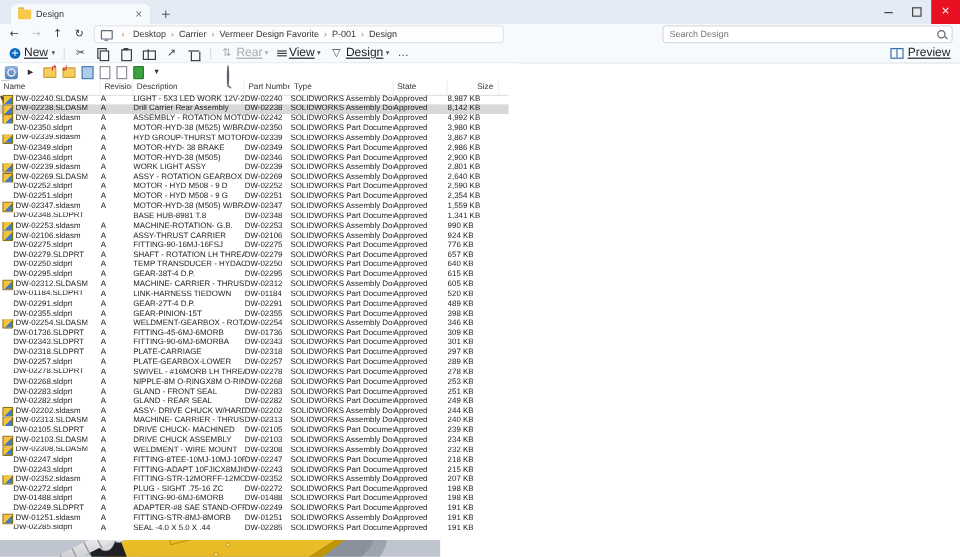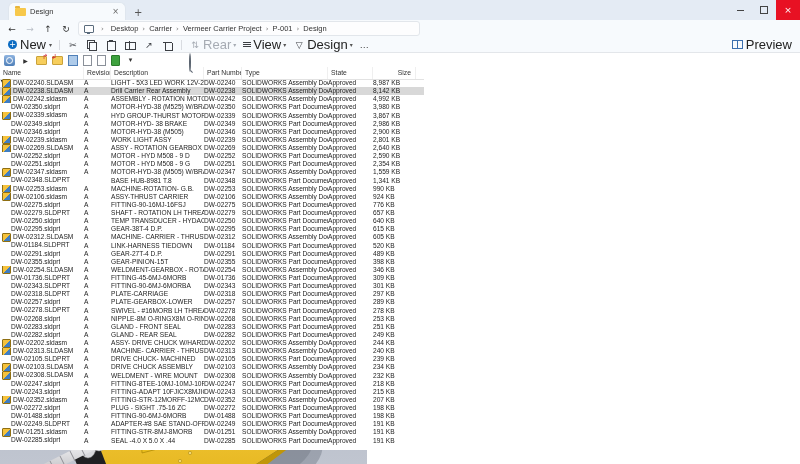--- a/index.html
+++ b/index.html
@@ -36,21 +36,21 @@
   .crumb:last-child .sep{display:none;}
   .searchbox{margin-left:auto;flex:0 0 230px;height:13px;background:#fff;border:1px solid #d8dce1;border-radius:3px;display:flex;align-items:center;padding:0 5px;}
   .searchbox input{border:none;outline:none;flex:1;font-size:7.5px;font-family:inherit;color:#444;background:transparent;padding:0;}
   .mag{width:5px;height:5px;border:1px solid #5b6470;border-radius:50%;position:relative;flex:0 0 auto;}
   .mag::after{content:"";position:absolute;width:3px;height:1px;background:#5b6470;right:-3px;bottom:-1px;transform:rotate(45deg);}
 
   
   .cmdbar{position:absolute;top:37px;left:0;right:0;height:16px;background:#f7fafd;border-bottom:1px solid #e3e6ea;display:flex;align-items:center;gap:7px;padding:0 8px;box-sizing:border-box;}
   .newbtn{display:flex;align-items:center;gap:3px;}
   .plus-ic{width:9px;height:9px;border-radius:50%;background:#0b6bc2;color:#fff;font-size:8px;line-height:9px;text-align:center;}
-  .cmdlabel{font-size:13px;color:#222;}
+  .cmdlabel{font-size:10px;color:#222;text-decoration:underline;}
   .caret{font-size:6px;color:#555;}
   .vdiv{width:1px;height:10px;background:#d9dce1;}
   .ci{width:12px;height:12px;display:flex;align-items:center;justify-content:center;position:relative;color:#3c3f44;font-size:9px;}
   .ic-copy::before{content:"";width:6px;height:7px;border:1px solid #3c3f44;position:absolute;left:1px;top:1px;background:#f7fafd;}
   .ic-copy::after{content:"";width:6px;height:7px;border:1px solid #3c3f44;position:absolute;left:3px;top:3px;background:#f7fafd;}
   .ic-paste::before{content:"";width:7px;height:8px;border:1px solid #3c3f44;position:absolute;left:2px;top:2px;}
   .ic-paste::after{content:"";width:4px;height:2px;background:#3c3f44;position:absolute;left:4px;top:1px;}
   .ic-rename::before{content:"";width:9px;height:6px;border:1px solid #3c3f44;position:absolute;left:1px;top:3px;}
   .ic-rename::after{content:"";width:1px;height:8px;background:#3c3f44;position:absolute;left:5px;top:2px;}
   .ic-delete::before{content:"";width:6px;height:7px;border:1px solid #3c3f44;border-top:none;position:absolute;left:3px;top:4px;}
@@ -198,31 +198,35 @@
 
     <span class="crumb">
           <span>Desktop</span>
           <span class="sep ico">›</span>
         </span>
         <span class="crumb">
           <span>Carrier</span>
           <span class="sep ico">›</span>
         </span>
         <span class="crumb">
-          <span>Vermeer Carrier Project</span>
+          <span>Vermeer Design Favorite</span>
           <span class="sep ico">›</span>
         </span>
         <span class="crumb">
           <span>P-001</span>
           <span class="sep ico">›</span>
         </span>
         <span class="crumb">
           <span>Design</span>
         </span>
       </div>
+  </div>
+  <div class="searchbox">
+    <input placeholder="Search Design" style="">
+    <span class="mag"></span>
   </div>
 </div>
 
 
 <div class="cmdbar">
   <div class="newbtn">
     <span class="plus-ic ico">+</span>
     <span class="cmdlabel">New</span>
     <span class="caret ico">▾</span>
   </div>

